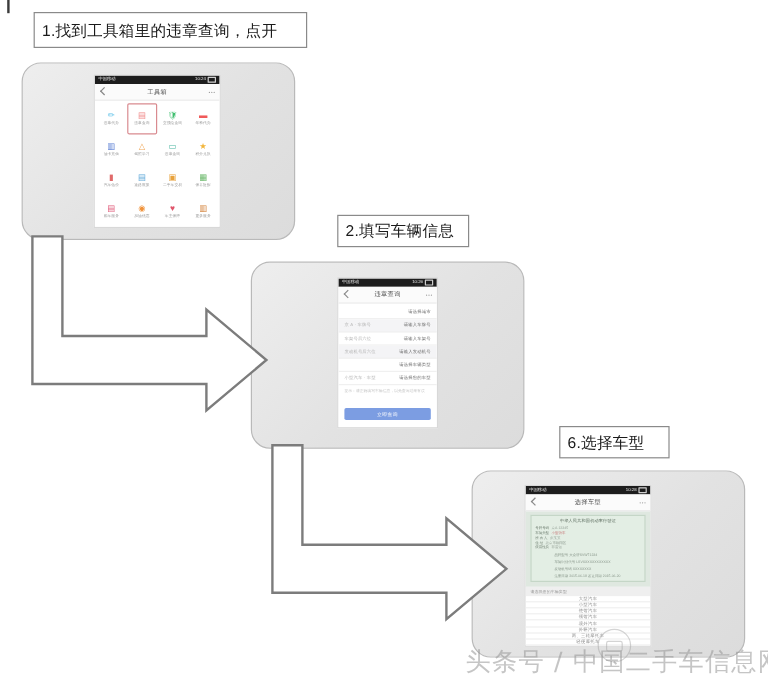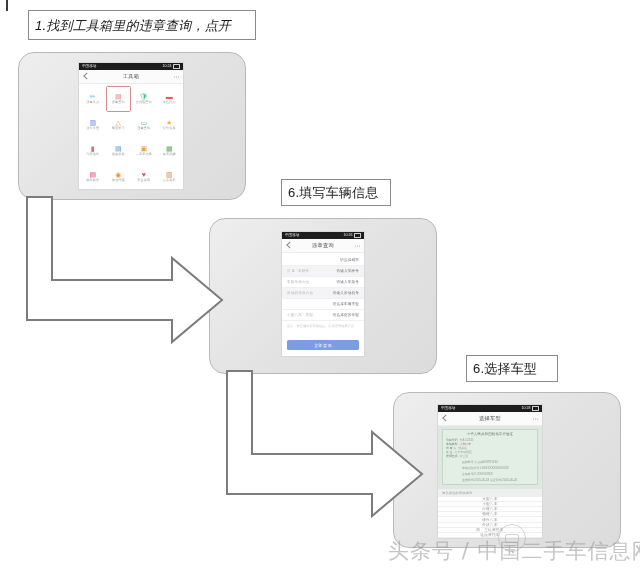--- a/index.html
+++ b/index.html
@@ -24,21 +24,21 @@
     color: #1a1a1a;
     font-size: 13px;
     line-height: 1;
     display: flex;
     align-items: center;
     padding: 0 6px;
     letter-spacing: 0.2px;
     white-space: nowrap;
     z-index: 40;
   }
-  #label-1 { left: 28px;  top: 10px;  width: 228px; height: 30px; font-style: italic; }
+  #label-1 { left: 28px;  top: 10px;  width: 228px; height: 30px; }
   #label-2 { left: 281px; top: 179px; width: 110px; height: 27px; }
   #label-3 { left: 466px; top: 355px; width: 92px;  height: 27px; }
 
   
   .step-card {
     position: absolute;
     box-sizing: border-box;
     background: linear-gradient(135deg,#eeeeee 0%, #e2e2e2 55%, #dcdcdc 100%);
     border: 1px solid #b9b9b9;
     border-radius: 16px;
@@ -326,21 +326,21 @@
 </head>
 <body>
 
 <div id="corner-mark"></div>
 
 <div class="step-card" id="card-1"></div>
 <div class="step-card" id="card-2"></div>
 <div class="step-card" id="card-3"></div>
 
 <div class="step-label" id="label-1">1.找到工具箱里的违章查询，点开</div>
-<div class="step-label" id="label-2">6.填写车辆信息</div>
+<div class="step-label" id="label-2">2.填写车辆信息</div>
 <div class="step-label" id="label-3">6.选择车型</div>
 
 <svg class="arrow-svg" id="arrow-1" width="210" height="152" viewBox="0 0 210 152">
   <path class="arrow-shape" d="M 1,1 L 26,1 L 26,84 L 146,84 L 146,62 L 196,104 L 146,146 L 146,124 L 1,124 Z"></path>
 </svg>
 
 <svg class="arrow-svg" id="arrow-2" width="210" height="152" viewBox="0 0 210 152">
   <path class="arrow-shape" d="M 1,1 L 26,1 L 26,84 L 146,84 L 146,62 L 196,104 L 146,146 L 146,124 L 1,124 Z"></path>
 </svg>
 

